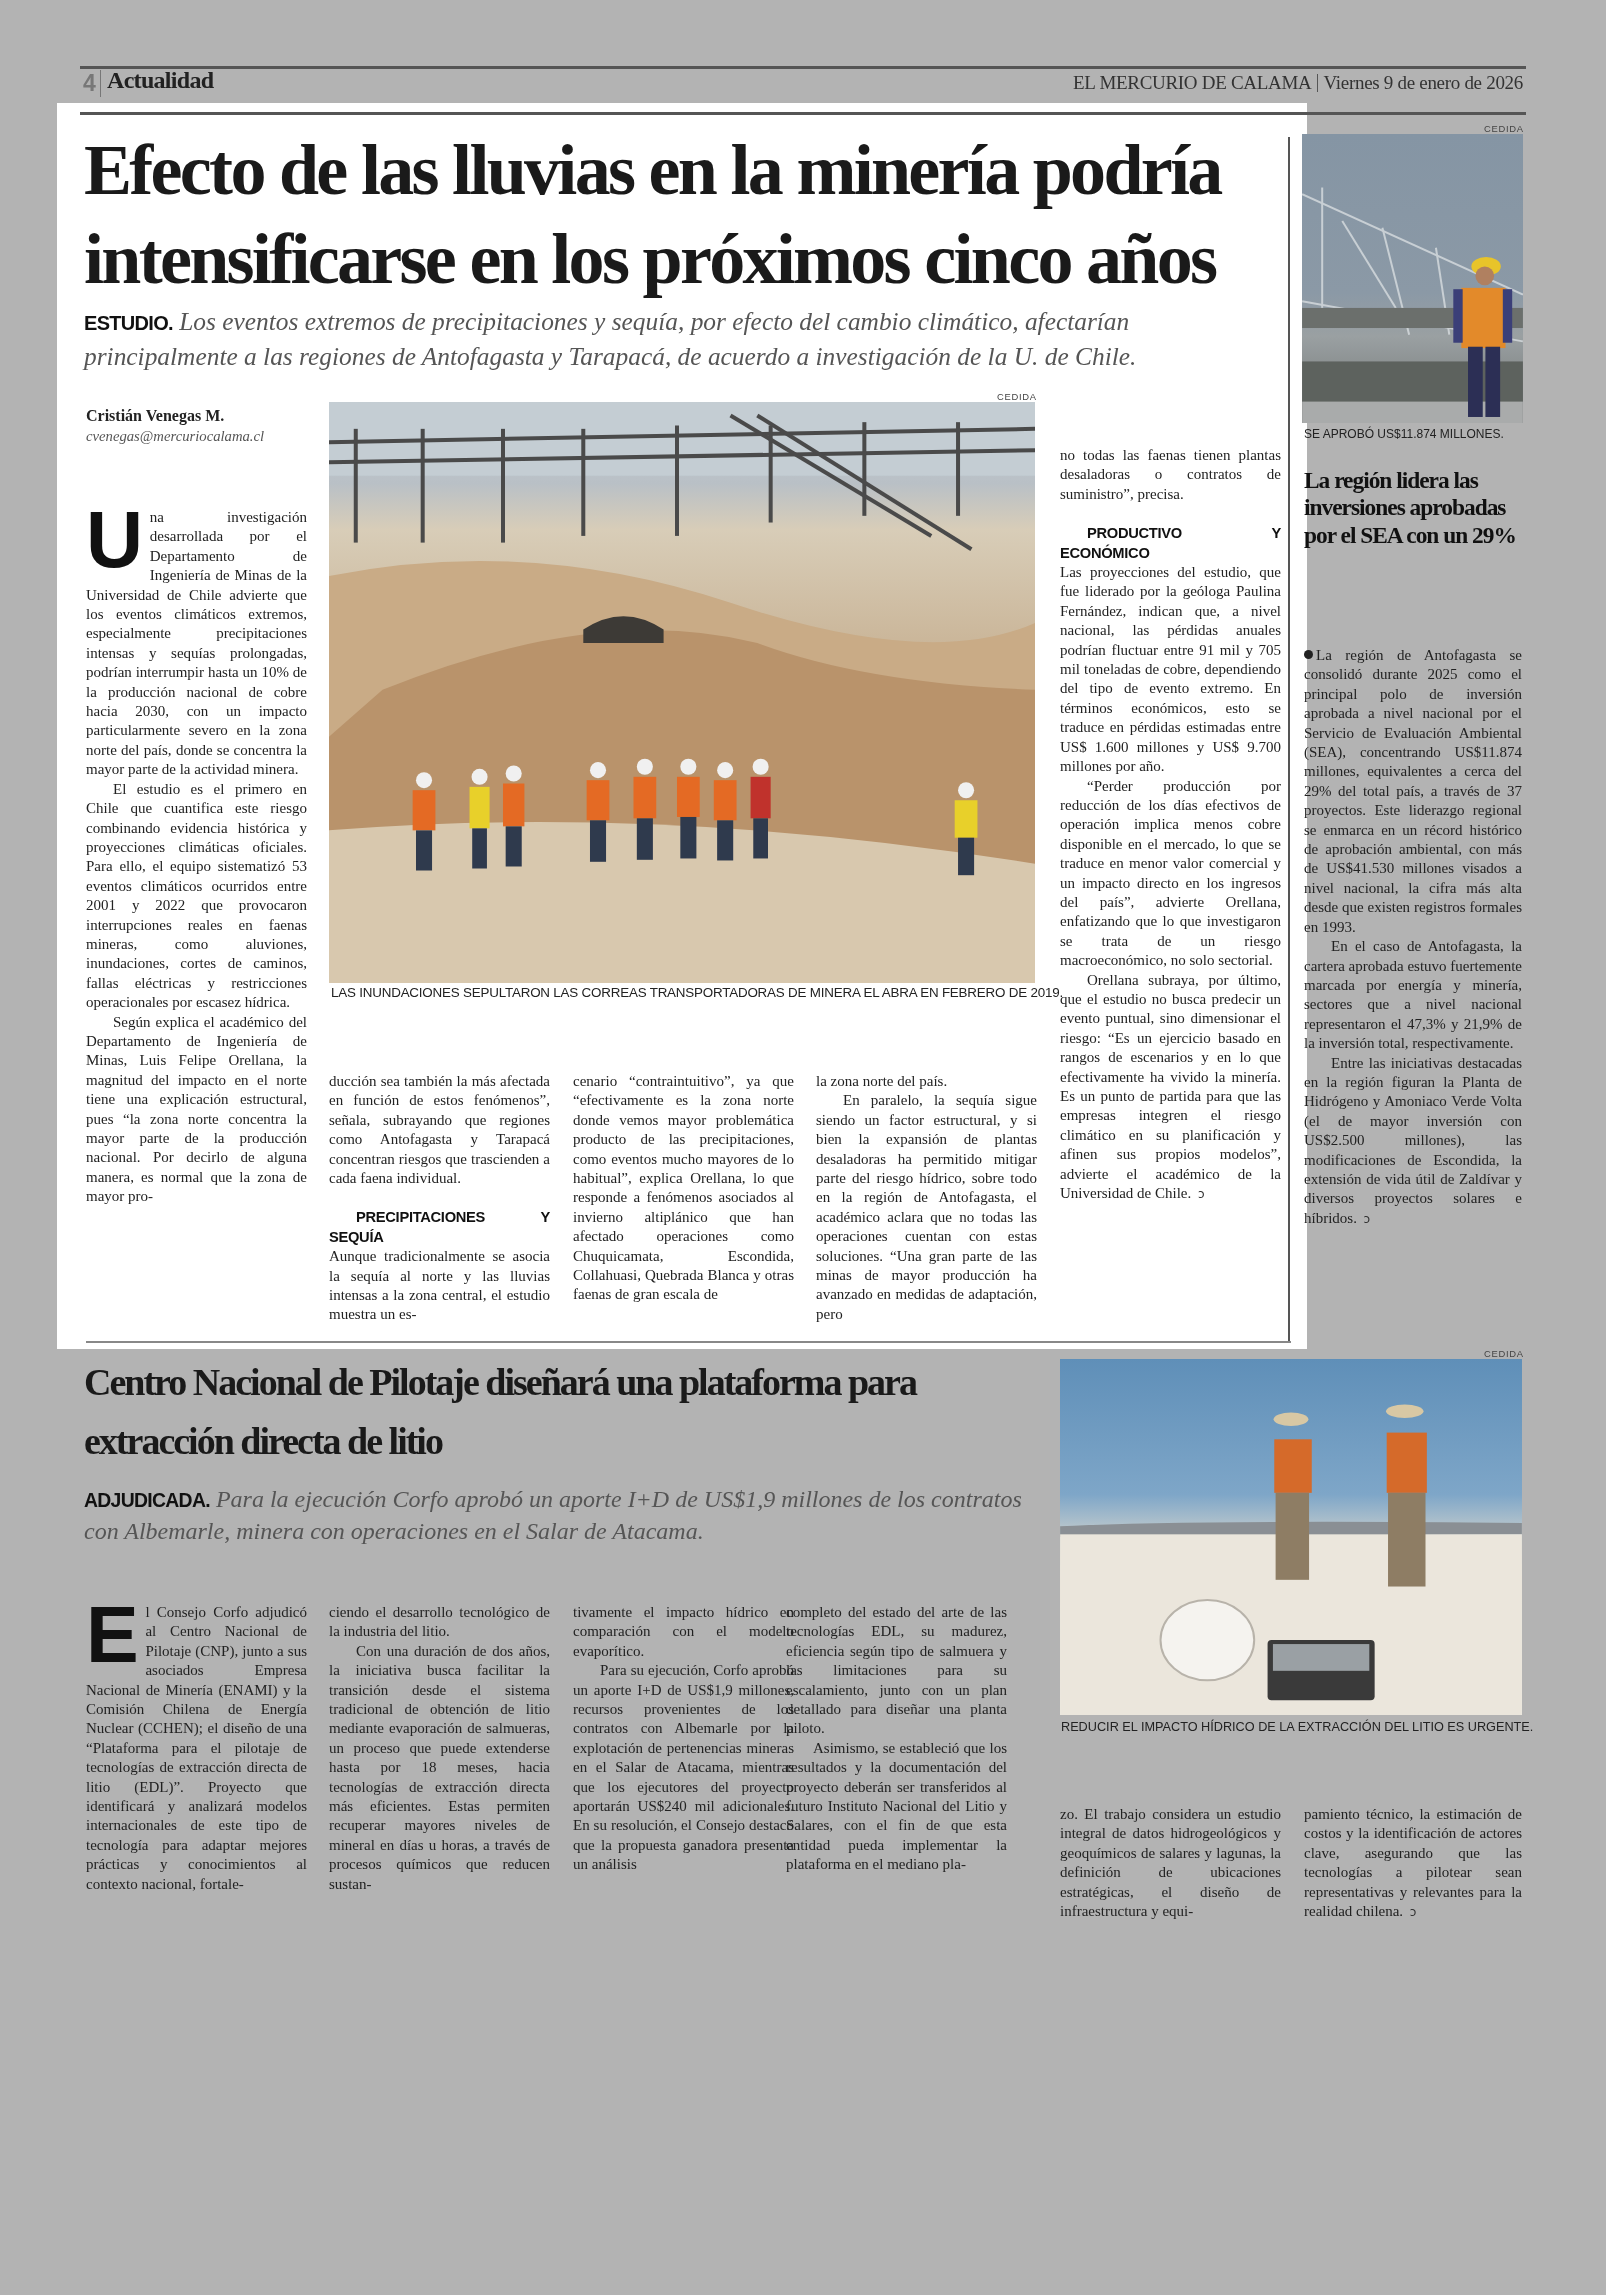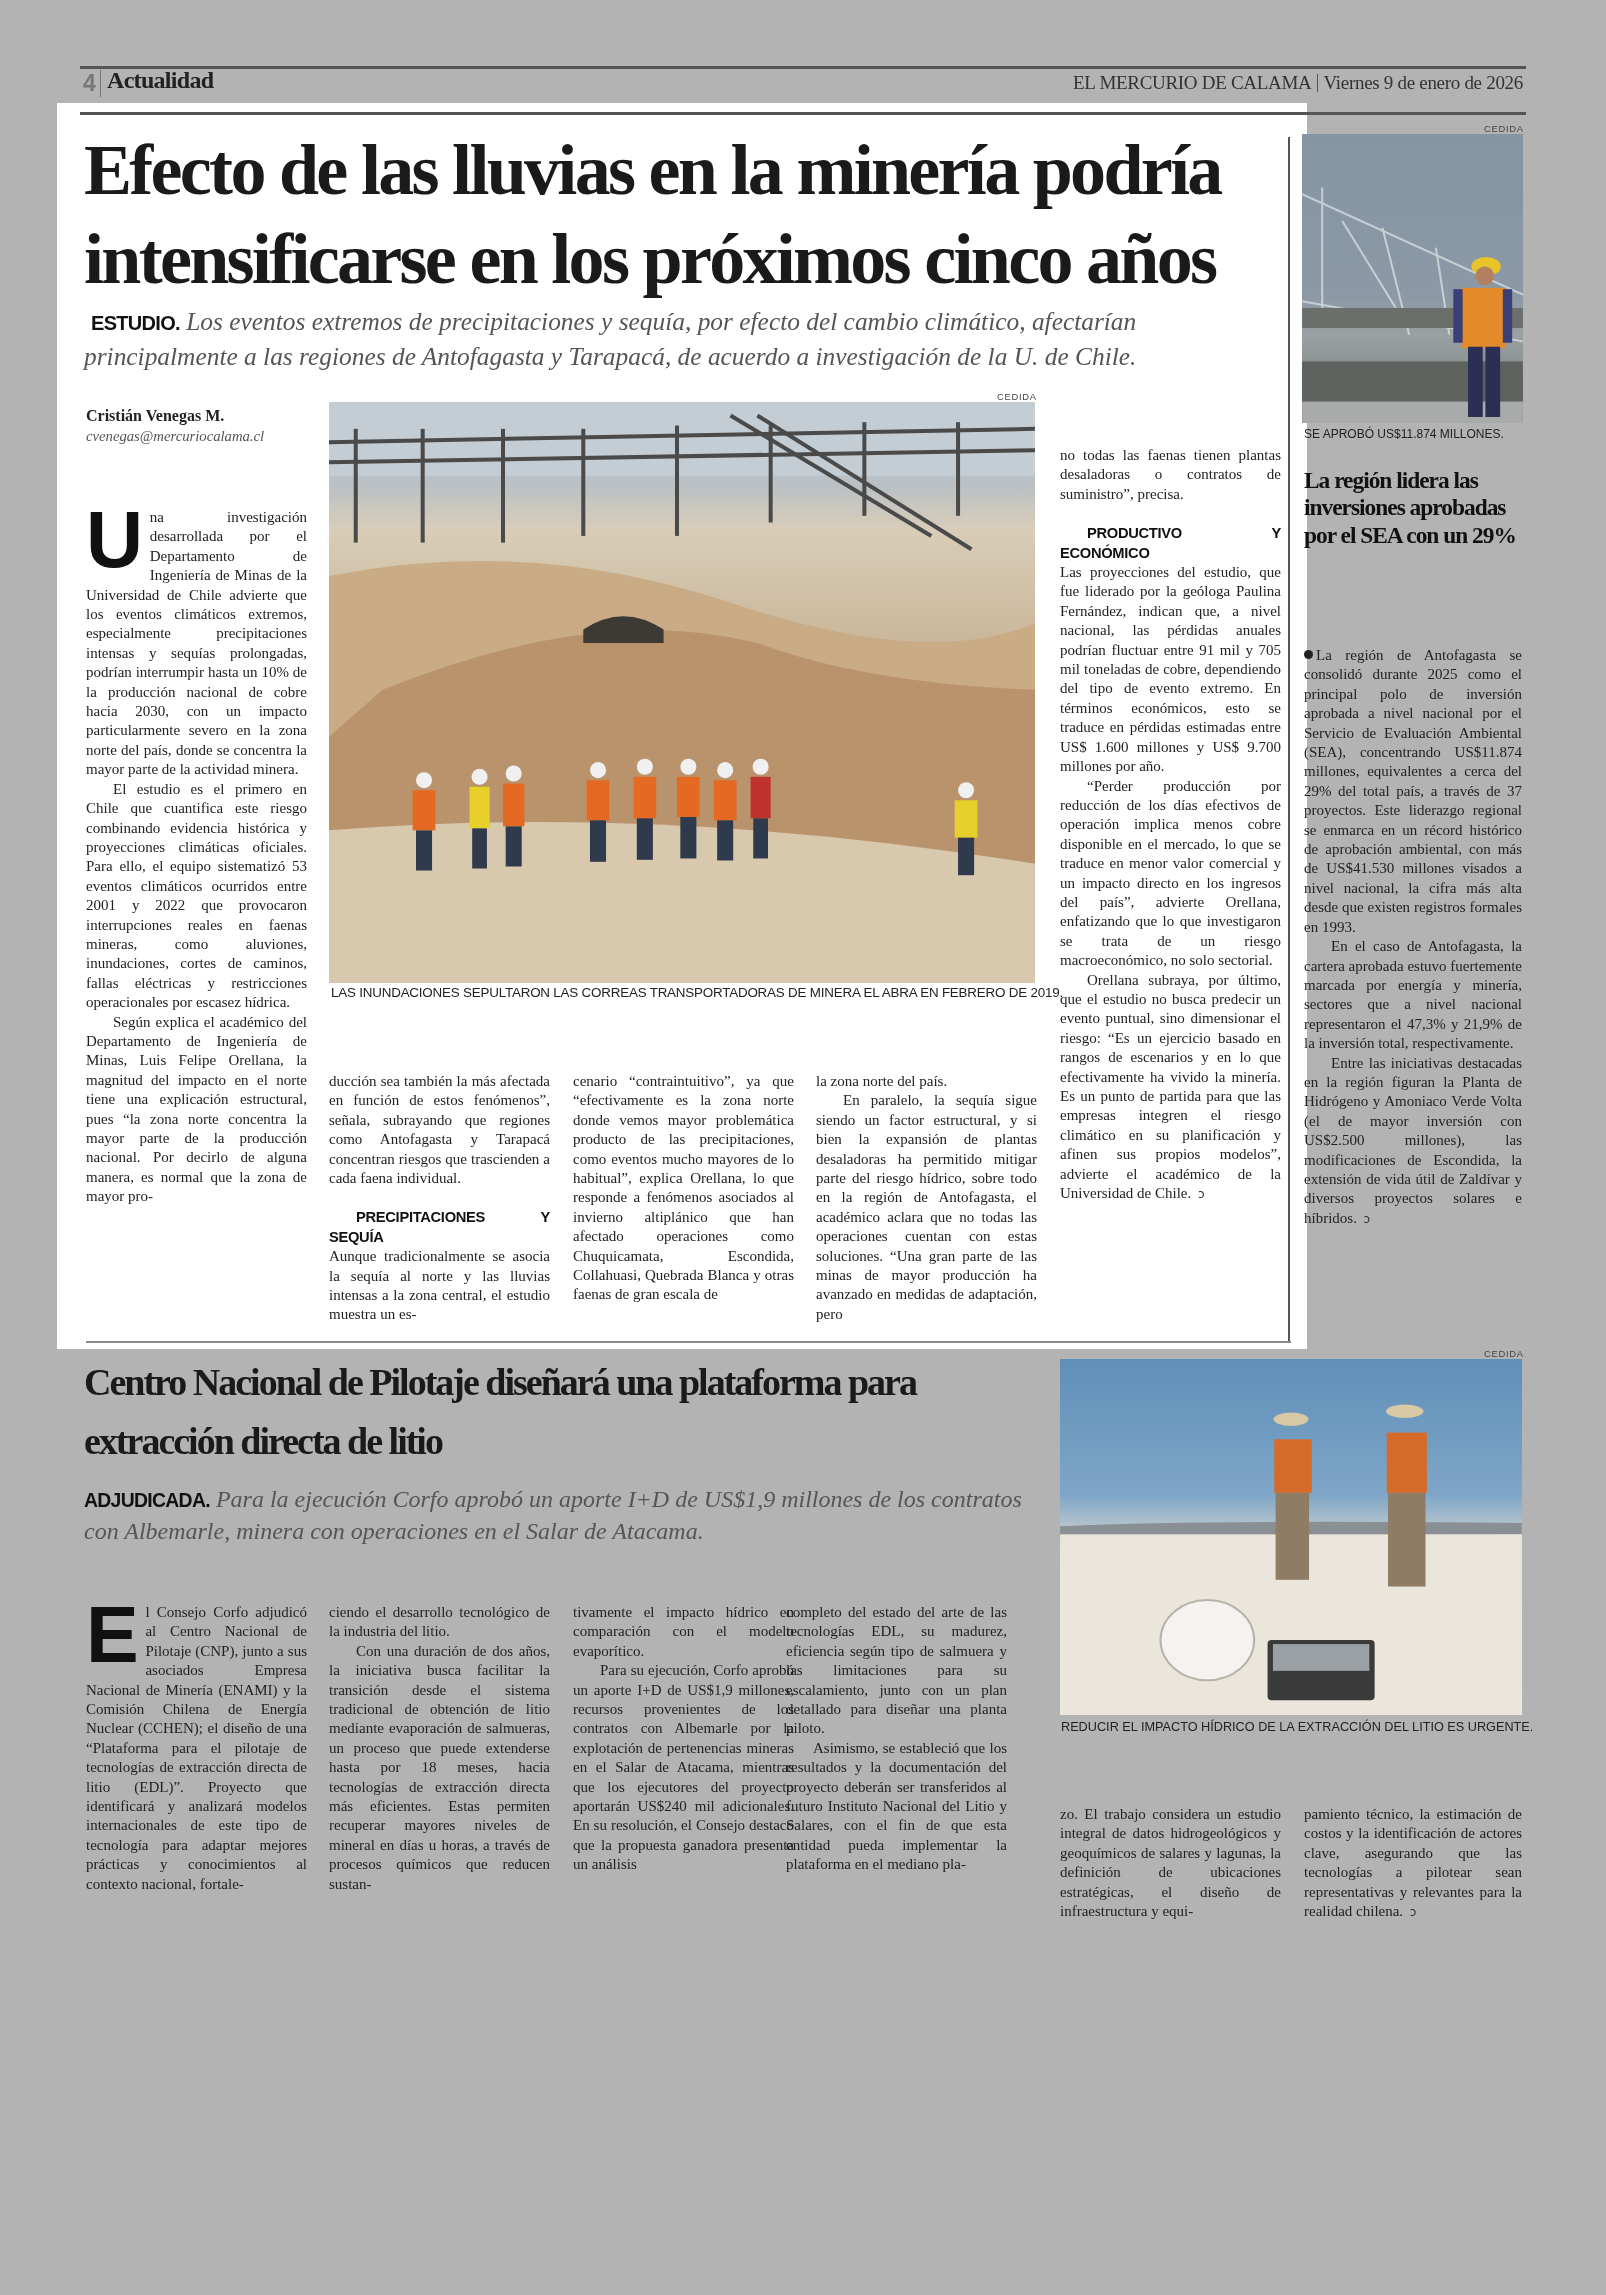--- a/index.html
+++ b/index.html
@@ -19,21 +19,21 @@
 
   
   .highlight { position: absolute; left: 57px; top: 103px; width: 1250px; height: 1246px; background: #ffffff; }
   .inner-rule { position: absolute; left: 80px; top: 112px; width: 1446px; height: 2.7px; background: #555; }
 
   
   .headline { position: absolute; left: 84px; top: 126px; width: 1191px; font-size: 72px; line-height: 89px; font-weight: bold; letter-spacing: -2.7px; color: #1a1a1a; }
   .vrule-main { position: absolute; left: 1288px; top: 137px; width: 2px; height: 1205px; background: #555; }
 
   .deck { position: absolute; left: 84px; top: 305px; width: 1191px; font-size: 25.4px; line-height: 33px; font-style: italic; color: #555; }
-  .deck .kicker { font-family: "Liberation Sans", "DejaVu Sans", sans-serif; font-style: normal; font-weight: bold; color: #111; font-size: 20px; letter-spacing: -0.7px; margin-left: 7px; }
+  .deck .kicker { font-family: "Liberation Sans", "DejaVu Sans", sans-serif; font-style: normal; font-weight: bold; color: #111; font-size: 20px; letter-spacing: -0.7px; }
 
   .byline { position: absolute; left: 86px; top: 407px; font-size: 16px; font-weight: bold; color: #222; }
   .byline-email { position: absolute; left: 86px; top: 428px; font-size: 14.7px; font-style: italic; color: #555; }
 
   .col { position: absolute; font-size: 15px; line-height: 19.4px; text-align: justify; hyphens: auto; color: #222; margin-top: 40px; }
   .col p { text-indent: 27px; }
   .col p.first { text-indent: 0; }
   .dropcap { float: left; font-size: 79px; line-height: 62px; font-weight: bold; margin: 1.3px 6.7px 0 0; color: #111; font-family: "Liberation Sans", "DejaVu Sans", sans-serif; }
   .subhead { font-family: "Liberation Sans", "DejaVu Sans", sans-serif; font-weight: bold; font-size: 14.7px; letter-spacing: -0.3px; margin-top: 20px; text-indent: 0; color: #111; }
 

